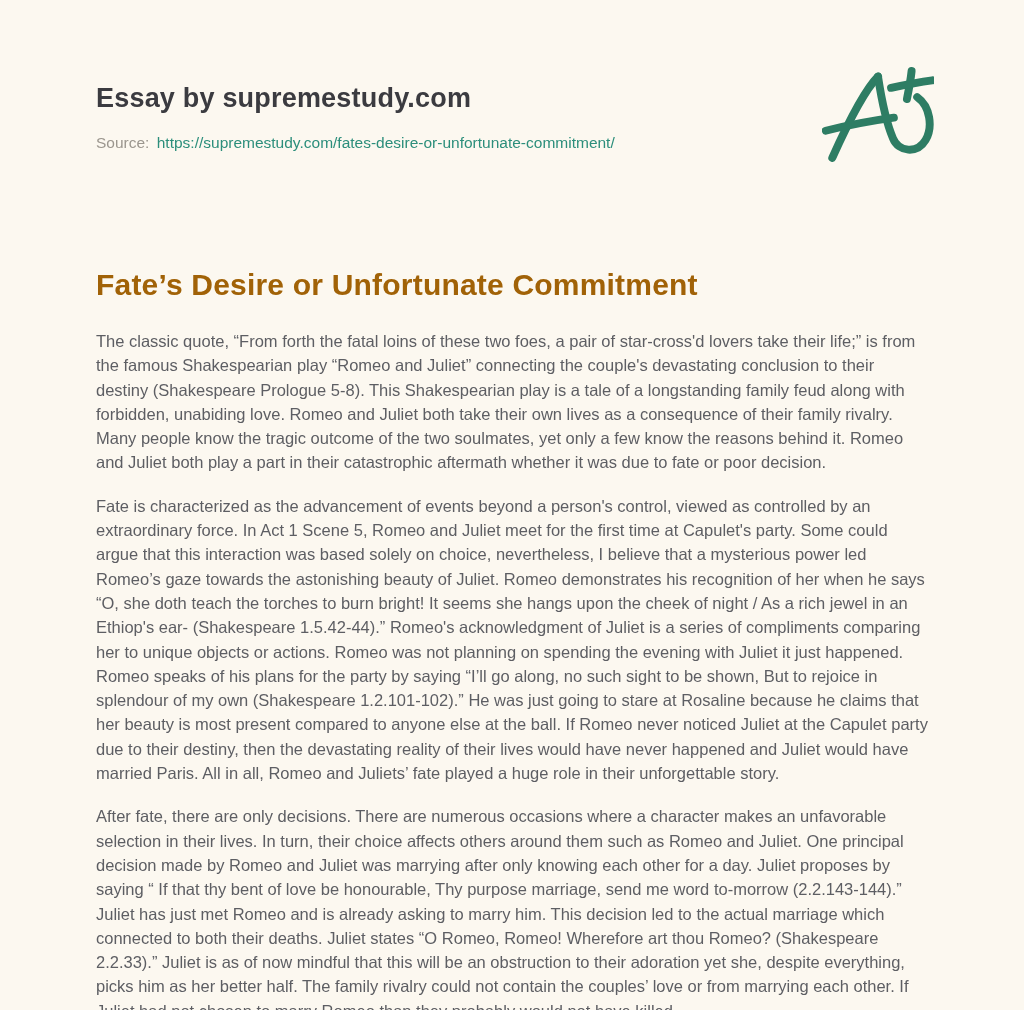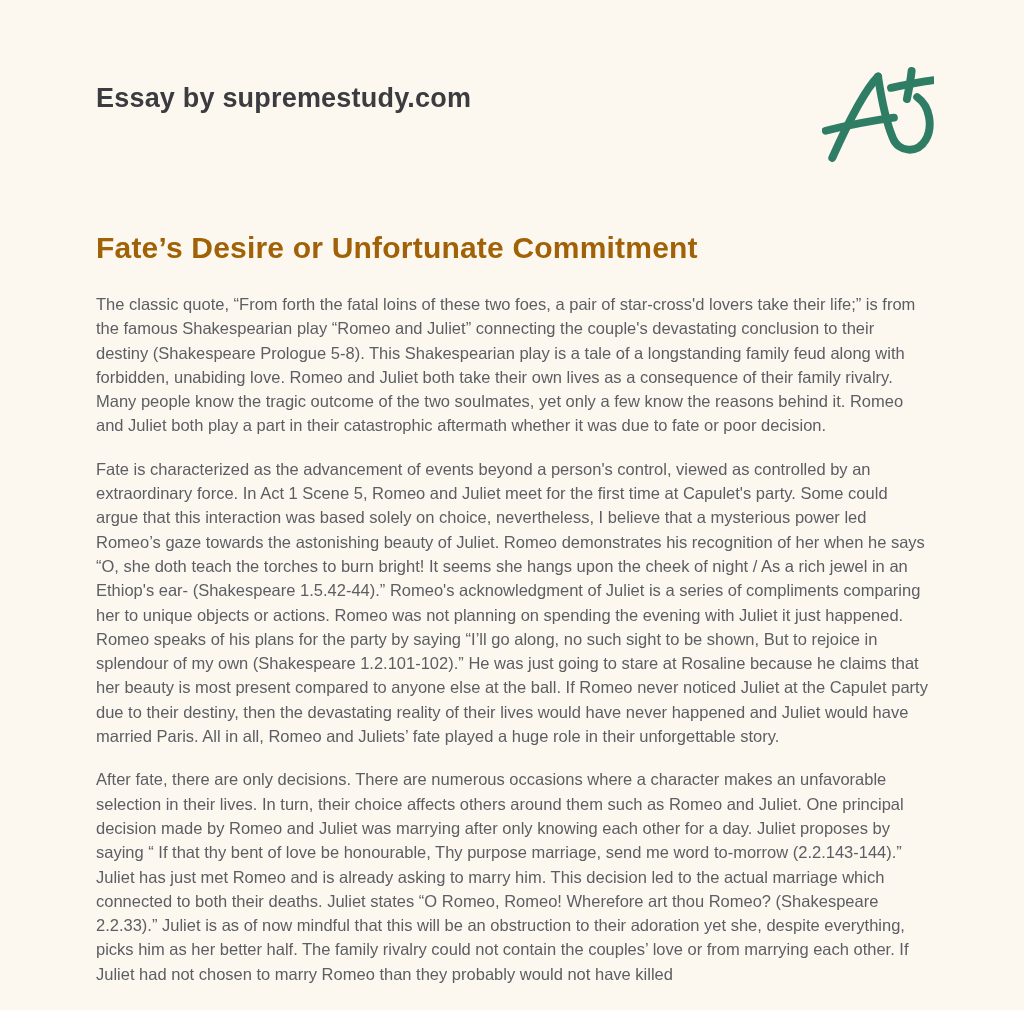--- a/index.html
+++ b/index.html
@@ -76,20 +76,24 @@
         <path d="M96 10 C95 20 93 30 91 40"></path>
         <path d="M74 28 C88 25 103 22 118 20"></path>
       </g>
     </svg>
   </div>
 
   <div class="content">
 
     <h1 class="header-title">Essay by supremestudy.com</h1>
 
+    <p class="source">
+      <span>Source:</span>
+      <a class="source-link" href="#">https://supremestudy.com/fates-desire-or-unfortunate-commitment/</a>
+    </p>
 
     <h2 class="article-title">Fate’s Desire or Unfortunate Commitment</h2>
 
     <p class="para first">The classic quote, “From forth the fatal loins of these two foes, a pair of star-cross'd lovers take their life;” is from the famous Shakespearian play “Romeo and Juliet” connecting the couple's devastating conclusion to their destiny (Shakespeare Prologue 5-8). This Shakespearian play is a tale of a longstanding family feud along with forbidden, unabiding love. Romeo and Juliet both take their own lives as a consequence of their family rivalry. Many people know the tragic outcome of the two soulmates, yet only a few know the reasons behind it. Romeo and Juliet both play a part in their catastrophic aftermath whether it was due to fate or poor decision.</p>
 
     <p class="para">Fate is characterized as the advancement of events beyond a person's control, viewed as controlled by an extraordinary force. In Act 1 Scene 5, Romeo and Juliet meet for the first time at Capulet's party. Some could argue that this interaction was based solely on choice, nevertheless, I believe that a mysterious power led Romeo’s gaze towards the astonishing beauty of Juliet. Romeo demonstrates his recognition of her when he says “O, she doth teach the torches to burn bright! It seems she hangs upon the cheek of night / As a rich jewel in an Ethiop's ear- (Shakespeare 1.5.42-44).” Romeo's acknowledgment of Juliet is a series of compliments comparing her to unique objects or actions. Romeo was not planning on spending the evening with Juliet it just happened. Romeo speaks of his plans for the party by saying “I’ll go along, no such sight to be shown, But to rejoice in splendour of my own (Shakespeare 1.2.101-102).” He was just going to stare at Rosaline because he claims that her beauty is most present compared to anyone else at the ball. If Romeo never noticed Juliet at the Capulet party due to their destiny, then the devastating reality of their lives would have never happened and Juliet would have married Paris. All in all, Romeo and Juliets’ fate played a huge role in their unforgettable story.</p>
 
     <p class="para">After fate, there are only decisions. There are numerous occasions where a character makes an unfavorable selection in their lives. In turn, their choice affects others around them such as Romeo and Juliet. One principal decision made by Romeo and Juliet was marrying after only knowing each other for a day. Juliet proposes by saying “ If that thy bent of love be honourable, Thy purpose marriage, send me word to-morrow (2.2.143-144).” Juliet has just met Romeo and is already asking to marry him. This decision led to the actual marriage which connected to both their deaths. Juliet states “O Romeo, Romeo! Wherefore art thou Romeo? (Shakespeare 2.2.33).” Juliet is as of now mindful that this will be an obstruction to their adoration yet she, despite everything, picks him as her better half. The family rivalry could not contain the couples’ love or from marrying each other. If Juliet had not chosen to marry Romeo than they probably would not have killed</p>
 
   </div>

